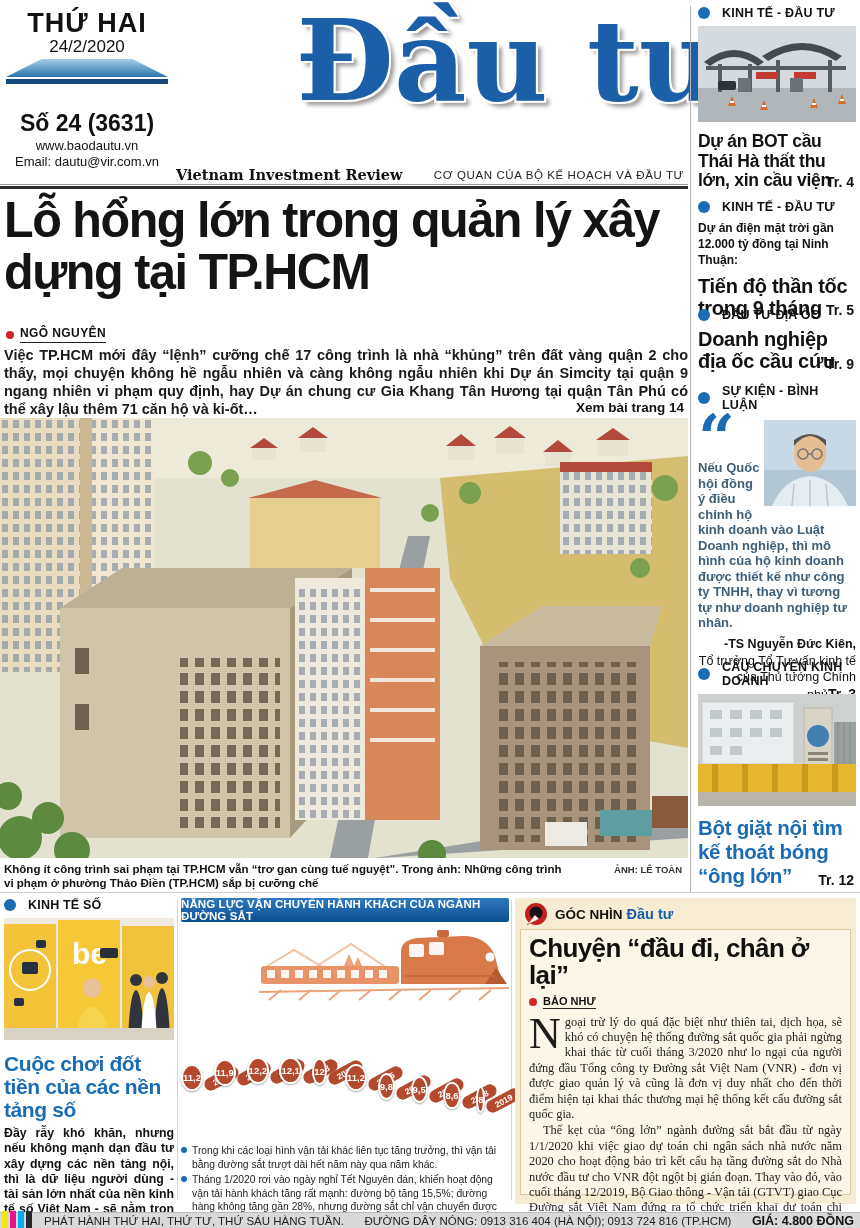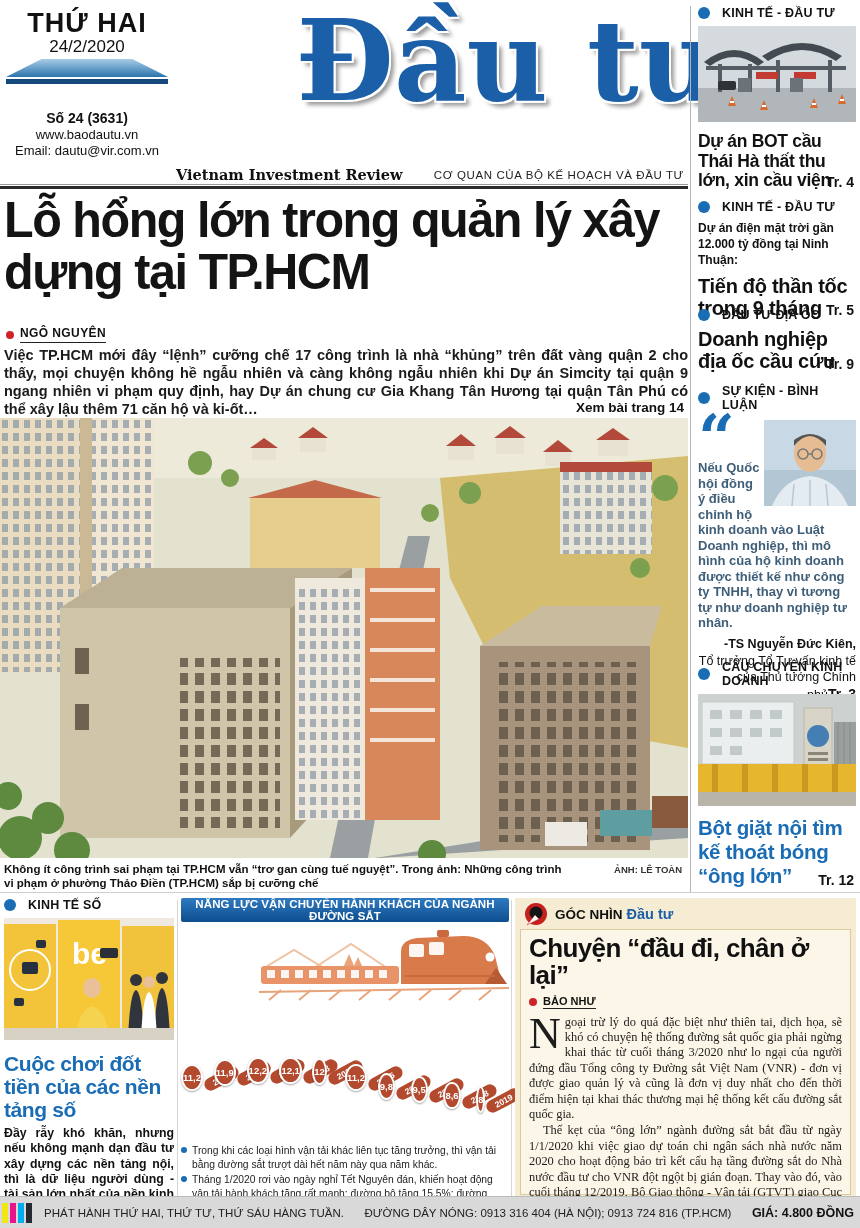--- a/index.html
+++ b/index.html
@@ -8,21 +8,21 @@
         --brand:#1a5fa8;--secblue:#1a6cb5;--red:#cf2229;--chart-accent:#b34a2e;}
   [data-name]{box-sizing:border-box;}
 
   
   .issue-block{position:absolute;top:8px;left:6px;width:162px;text-align:center;}
   .day{font-size:27px;font-weight:900;letter-spacing:1px;}
   .date{font-size:17px;margin-top:-2px;}
   .trap{height:18px;margin-top:2px;background:linear-gradient(180deg,#a8cde6,#2a74ad);
         clip-path:polygon(22% 0,78% 0,100% 100%,0 100%);}
   .trap-bar{height:5px;background:#15497c;margin-top:2px;}
-  .issue-no{font-size:14px;font-weight:bold;margin-top:26px;}
+  .issue-no{font-size:23px;font-weight:bold;margin-top:26px;}
   .web,.email{font-size:13px;margin-top:1px;}
   .masthead{position:absolute;left:296px;top:-20px;color:var(--brand);
         font-family:"DejaVu Serif",serif;font-weight:bold;font-size:112px;line-height:1.45;
         text-shadow:-2px -2px 0 #fff,2px -2px 0 #fff,-2px 2px 0 #fff,2px 2px 0 #fff,5px 5px 4px #9a9a9a;}
   .vir{position:absolute;left:176px;top:166px;font-family:"DejaVu Serif",serif;font-weight:bold;font-size:14.5px;}
   .organ{position:absolute;top:169px;right:176px;font-size:11.5px;letter-spacing:.6px;color:#222;}
   .header-rule{position:absolute;top:184px;left:0;width:688px;height:5px;
         border-top:1px solid #999;border-bottom:3px solid #2b2b2b;}
   .v-divider{position:absolute;left:690px;top:6px;width:1px;height:886px;background:#b5b5b5;}
   .h-divider{position:absolute;left:0;top:892px;width:860px;height:1px;background:#cfcfcf;}
@@ -65,21 +65,21 @@
 
   
   .col-kts{position:absolute;left:4px;top:898px;width:170px;}
   .kts-hl{font-size:21px;font-weight:800;line-height:1.1;color:var(--secblue);letter-spacing:-.4px;margin:8px 0 5px;}
   .kts-para{position:relative;font-size:12.3px;font-weight:bold;line-height:15.2px;text-align:justify;}
 
   
   .infographic{position:absolute;left:181px;top:898px;width:328px;}
   .ig-title{height:24px;display:flex;align-items:center;justify-content:center;
         background:linear-gradient(180deg,#2f7ac0,#0d4e8f);color:#fff;font-size:11.5px;
-        font-weight:800;letter-spacing:.1px;border-radius:2px;text-align:center;}
+        font-weight:800;letter-spacing:.1px;border-radius:2px;text-align:left;}
   .ig-body{position:relative;height:218px;}
   .train-art{position:absolute;top:4px;right:0;}
   .bars-row{position:absolute;left:0;right:0;bottom:0;display:flex;align-items:flex-end;}
   .bar-col{width:32.8px;display:flex;align-items:center;justify-content:space-between;}
   .bar-circle{width:27px;height:27px;border-radius:50%;background:var(--chart-accent);color:#fff;
         font-size:9.5px;font-weight:800;display:flex;align-items:center;justify-content:center;
         border:2px solid #fff;box-shadow:0 1px 2px rgba(0,0,0,.35);z-index:2;margin-bottom:-3px;}
   .bar{width:13px;background:linear-gradient(90deg,#f6d7b4,#df9f6e 70%,#c9854f);border-radius:7px 7px 0 0;}
   .bar-year{height:20px;margin-top:3px;}
   .bar-year span{display:inline-block;transform:rotate(-28deg);background:var(--chart-accent);color:#fff;
@@ -96,21 +96,21 @@
   .gn-box{background:#fcf6e8;border:1px solid #dcc9a2;margin-top:3px;padding:5px 8px 4px;height:266px;}
   .gn-hl{font-size:26px;font-weight:800;letter-spacing:-.6px;line-height:1.05;}
   .gn-byline{display:flex;align-items:center;gap:6px;margin:5px 0 6px;}
   .gn-byline .name{font-size:11px;font-weight:800;border-bottom:1.5px solid #222;padding-bottom:1px;}
   .gn-body{font-family:"Liberation Serif",serif;font-size:12.4px;line-height:15.4px;text-align:justify;color:#1d1d1d;}
   .gn-body p{margin:0;}
   .gn-body p+p{text-indent:14px;margin-top:1px;}
   .dropcap{float:left;font-size:44px;line-height:34px;padding:2px 4px 0 0;font-weight:normal;}
 
   
-  .footer{position:absolute;left:0;bottom:0;width:860px;height:32px;background:#d9d9d9;
+  .footer{position:absolute;left:0;bottom:0;width:860px;height:16px;background:#d9d9d9;
         border-top:1px solid #bbb;display:flex;align-items:center;}
   .cmyk{display:flex;gap:2px;margin-left:2px;height:20px;}
   .cmyk i{width:6px;height:20px;display:block;}
   .pub{margin-left:12px;font-size:11.5px;color:#222;}
   .hotline{margin-left:auto;font-size:11.5px;color:#222;}
   .price{margin-left:auto;margin-right:6px;font-size:12.5px;font-weight:800;text-align:right;}
 </style>
 </head>
 <body>
 

